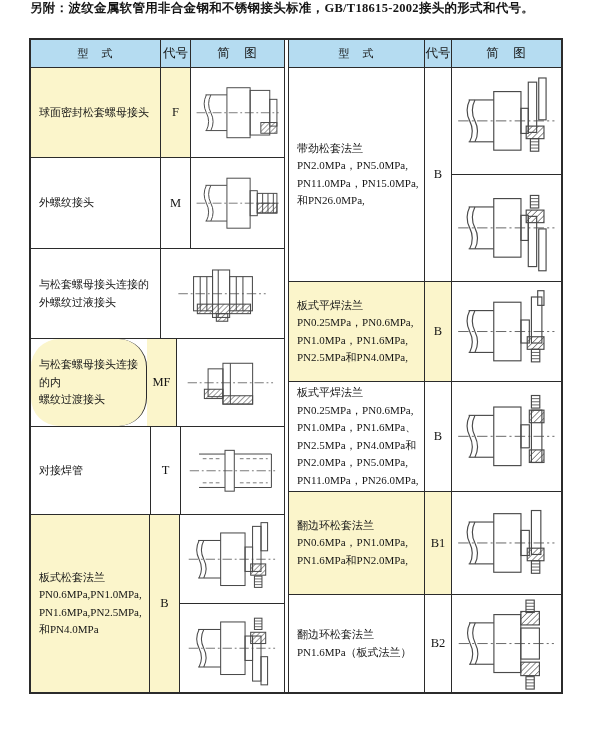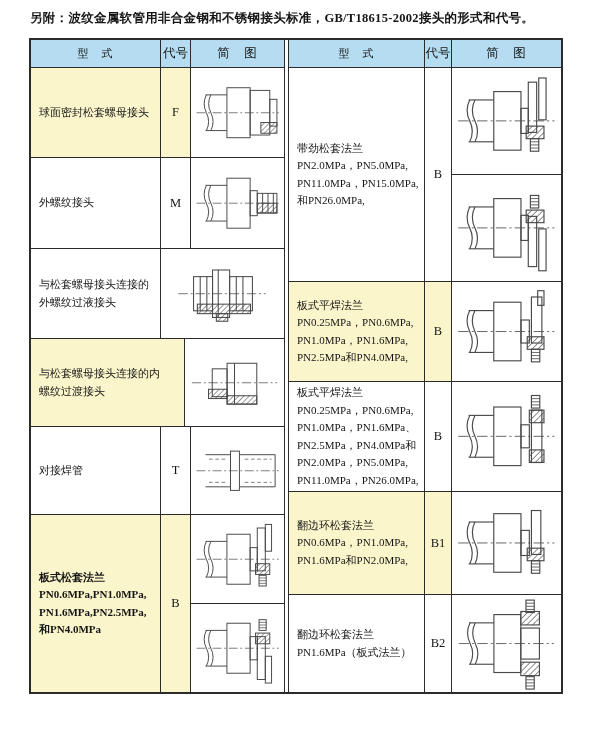--- a/index.html
+++ b/index.html
@@ -2,21 +2,21 @@
 <html><head>
 <meta charset="utf-8">
 <style>
   html,body{margin:0;padding:0;}
   body{
     width:600px;height:740px;position:relative;background:#ffffff;
     font-family:"Liberation Serif","DejaVu Serif",serif;color:#151515;
     overflow:hidden;
   }
   .title{
-    position:absolute;left:30px;top:10px;
+    position:absolute;left:30px;top:0;
     font-size:12.5px;font-weight:bold;letter-spacing:.3px;white-space:nowrap;
   }
   .table{
     position:absolute;left:29px;top:38px;width:534px;
     display:flex;border:2px solid #2b2b2b;background:#ffffff;
     box-sizing:border-box;
   }
   .half{display:flex;flex-direction:column;}
   .half.left{width:253px;}
   .half.right{flex:1;}
@@ -133,22 +133,23 @@
                 <line x1="65" y1="27" x2="65" y2="63"></line>
                 <line x1="72" y1="27" x2="72" y2="63"></line>
                 <rect x="24" y="56" width="56" height="10" fill="url(#hp2)"></rect>
                 <rect x="44" y="66" width="12" height="8" fill="url(#hp2)"></rect>
               </g>
             </svg>
           </div>
         </div>
       </div>
       <div class="row" style="height: 88px;">
-        <div class="cell type hl" style="width: 154px;">与松套螺母接头连接的内
+        <div class="cell type hl" style="width: 116px; border-radius: 28px;">与松套螺母接头连接的内
 螺纹过渡接头</div>
+        <div class="cell code hl" style="width: 30px;">MF</div>
         <div class="cell sketch">
           <div class="sub">
             <svg viewBox="0 0 100 90" preserveAspectRatio="xMidYMid meet">
               <defs>
                 <pattern id="hp3" width="4" height="4" patternUnits="userSpaceOnUse" patternTransform="rotate(45)">
                   <line x1="0" y1="0" x2="0" y2="4" stroke="#4a4a4a" stroke-width="1.2"></line>
                 </pattern>
               </defs>
               <g fill="none" stroke="#4a4a4a" stroke-width="1.1">
                 <line x1="4" y1="45" x2="96" y2="45" stroke-dasharray="10 3 2 3" stroke-width="0.8"></line>
@@ -156,21 +157,21 @@
                 <rect x="42" y="24" width="32" height="44"></rect>
                 <line x1="50" y1="24" x2="50" y2="68"></line>
                 <rect x="22" y="52" width="20" height="10" fill="url(#hp3)"></rect>
                 <rect x="42" y="59" width="32" height="9" fill="url(#hp3)"></rect>
               </g>
             </svg>
           </div>
         </div>
       </div>
       <div class="row" style="height: 88px;">
-        <div class="cell type" style="width: 130px; text-align: center;">对接焊管</div>
+        <div class="cell type" style="width: 120px; text-align: center;">对接焊管</div>
         <div class="cell code" style="width: 30px;">T</div>
         <div class="cell sketch">
           <div class="sub">
             <svg viewBox="0 0 100 90" preserveAspectRatio="xMidYMid meet">
               <defs>
                 <pattern id="hp4" width="4" height="4" patternUnits="userSpaceOnUse" patternTransform="rotate(45)">
                   <line x1="0" y1="0" x2="0" y2="4" stroke="#4a4a4a" stroke-width="1.2"></line>
                 </pattern>
               </defs>
               <g fill="none" stroke="#4a4a4a" stroke-width="1.1">
@@ -184,21 +185,21 @@
                 <line x1="18" y1="32" x2="36" y2="32" stroke-dasharray="4 3" stroke-width="0.8"></line>
                 <line x1="18" y1="58" x2="36" y2="58" stroke-dasharray="4 3" stroke-width="0.8"></line>
                 <line x1="58" y1="32" x2="88" y2="32" stroke-dasharray="4 3" stroke-width="0.8"></line>
                 <line x1="58" y1="58" x2="88" y2="58" stroke-dasharray="4 3" stroke-width="0.8"></line>
               </g>
             </svg>
           </div>
         </div>
       </div>
       <div class="row" style="height: 177px;">
-        <div class="cell type hl" style="width: 130px; font-weight: bold;">板式松套法兰
+        <div class="cell type hl" style="width: 119px;">板式松套法兰
 PN0.6MPa,PN1.0MPa,
 PN1.6MPa,PN2.5MPa,
 和PN4.0MPa</div>
         <div class="cell code hl" style="width: 30px;">B</div>
         <div class="cell sketch">
           <div class="sub">
             <svg viewBox="0 0 100 90" preserveAspectRatio="xMidYMid meet">
               <defs>
                 <pattern id="hp5" width="4" height="4" patternUnits="userSpaceOnUse" patternTransform="rotate(45)">
                   <line x1="0" y1="0" x2="0" y2="4" stroke="#4a4a4a" stroke-width="1.2"></line>

